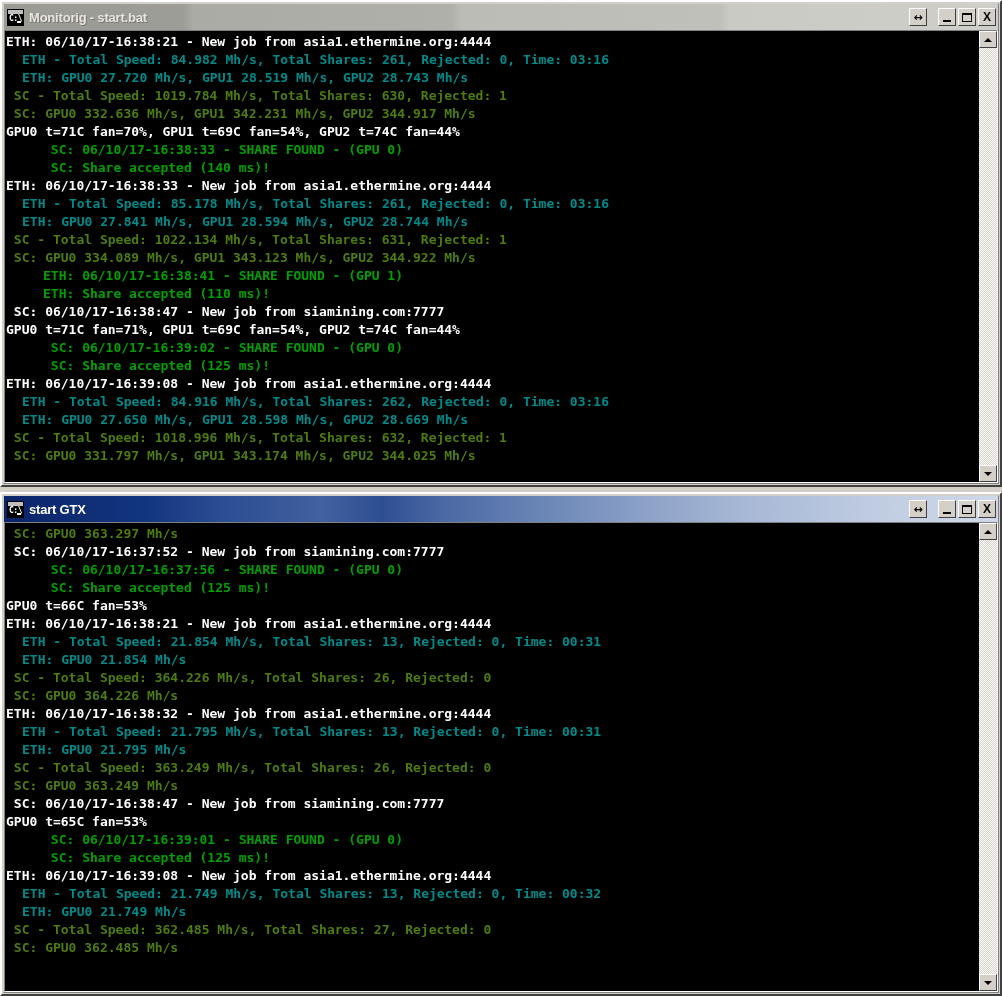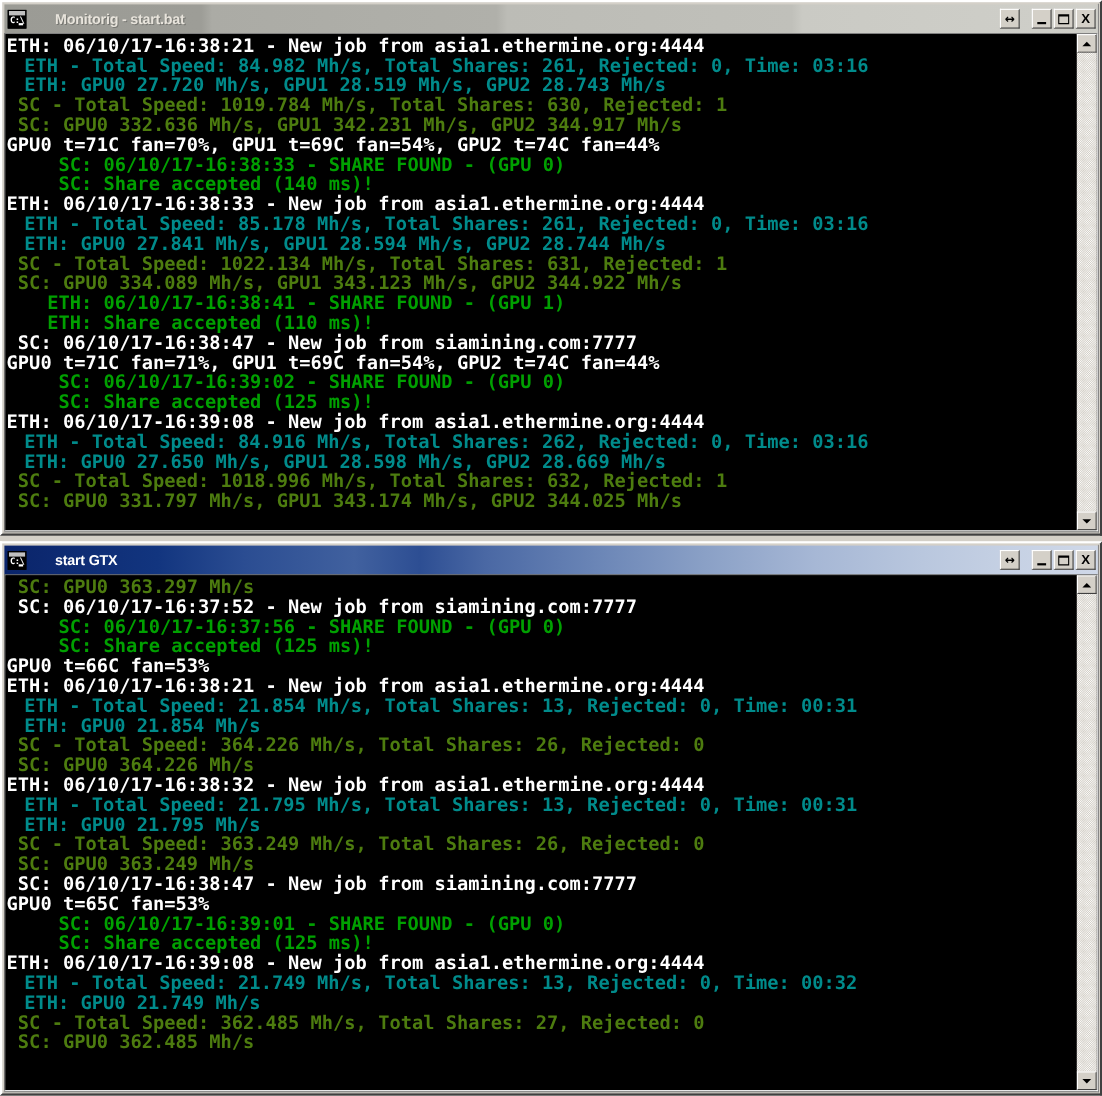--- a/index.html
+++ b/index.html
@@ -103,21 +103,20 @@
     background: #ffffff;
   }
 
   .titlebar-text {
     flex: 0 0 auto;
     font-family: "Liberation Sans", sans-serif;
     font-size: 13px;
     font-weight: bold;
     white-space: nowrap;
     letter-spacing: -0.2px;
-    margin-left: 21px;
   }
   .titlebar.inactive .titlebar-text {
     color: #e8e4dc;
     text-shadow: 1px 1px 0 rgba(90,90,85,0.55);
   }
   .titlebar.active .titlebar-text {
     color: #ffffff;
   }
 
   .titlebar-spacer { flex: 1 1 auto; }
@@ -178,21 +177,21 @@
     border-bottom: 1px solid #ffffff;
     background: #000000;
     overflow: hidden;
   }
   .console-text {
     flex: 1 1 auto;
     background: #000000;
     padding: 2px 0 0 1px;
     overflow: hidden;
     font-family: "DejaVu Sans Mono", "Liberation Mono", monospace;
-    font-size: 17px;
+    font-size: 13px;
     line-height: 18px;
     font-weight: bold;
     white-space: pre;
     letter-spacing: 0px;
   }
   .console-text .ln { display: block; height: 18px; }
   .c-bwhite  { color: #ffffff; }
   .c-cyan    { color: #008b8b; margin-left: 16px; }
   .c-yellow  { color: #4d7c0f; }
   .c-magenta { color: #ffffff; }

